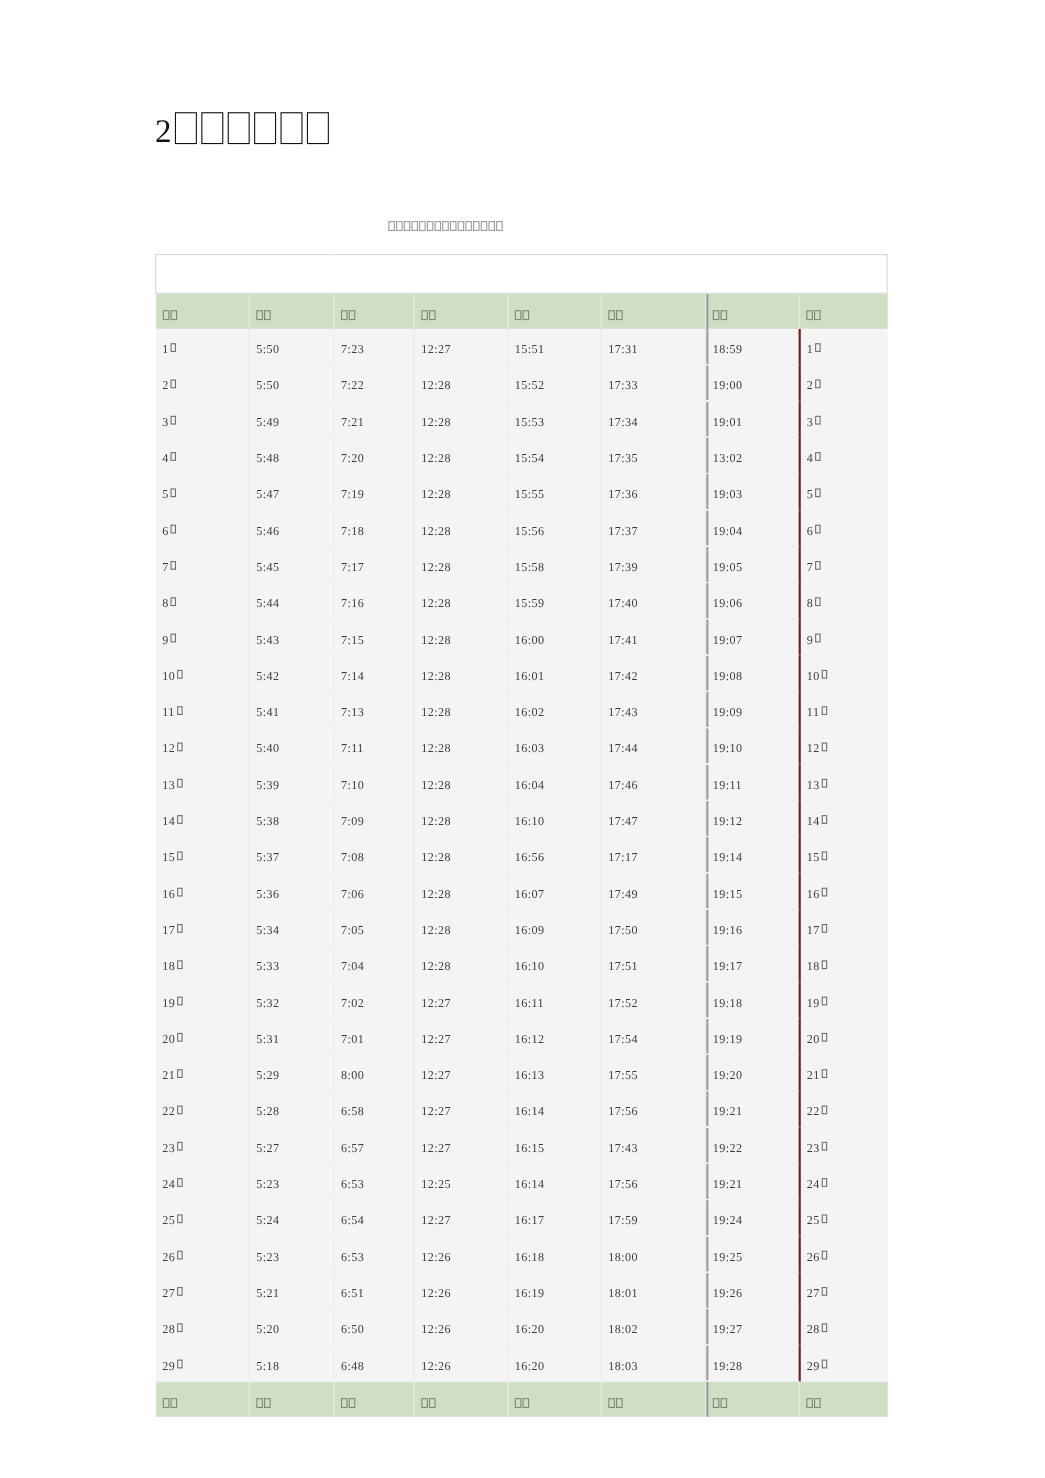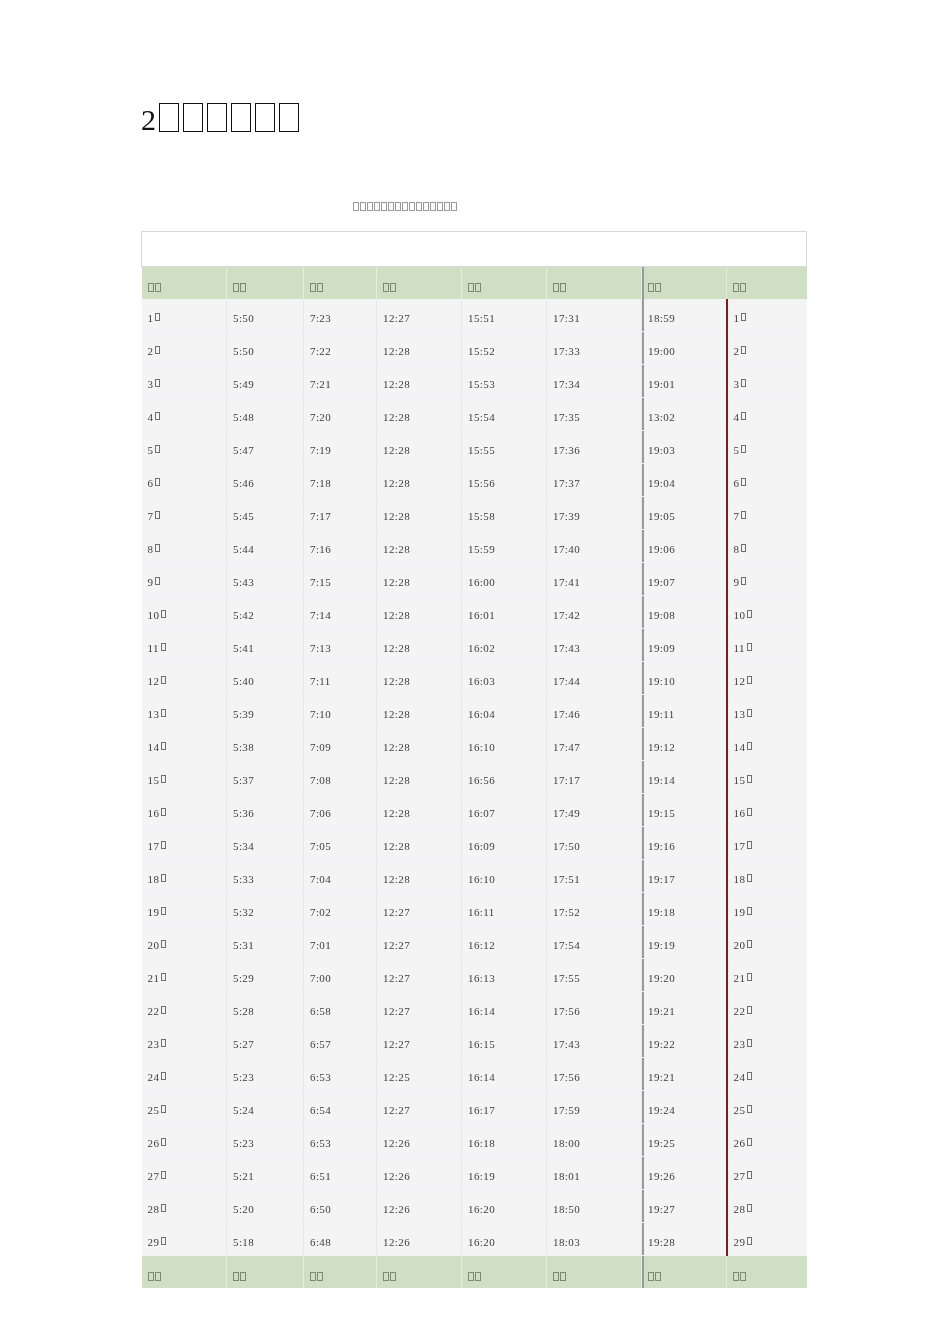--- a/index.html
+++ b/index.html
@@ -695,21 +695,21 @@
           </td>
         </tr>
         <tr class="data-row">
           <td class="daycell ">
             <span class="pad">21<span class="tofu"></span></span>
           </td>
           <td class="">
             <span class="pad">5:29</span>
           </td>
           <td class="">
-            <span class="pad">7:00</span>
+            <span class="pad">8:00</span>
           </td>
           <td class="">
             <span class="pad">12:27</span>
           </td>
           <td class="">
             <span class="pad">16:13</span>
           </td>
           <td class="">
             <span class="pad">17:55</span>
           </td>
@@ -886,21 +886,21 @@
           <td class="">
             <span class="pad">6:50</span>
           </td>
           <td class="">
             <span class="pad">12:26</span>
           </td>
           <td class="">
             <span class="pad">16:20</span>
           </td>
           <td class="">
-            <span class="pad">18:50</span>
+            <span class="pad">18:02</span>
           </td>
           <td class="sep-strong">
             <span class="pad">19:27</span>
           </td>
           <td class="daycell ">
             <span class="pad">28<span class="tofu"></span></span>
           </td>
         </tr>
         <tr class="data-row">
           <td class="daycell ">

